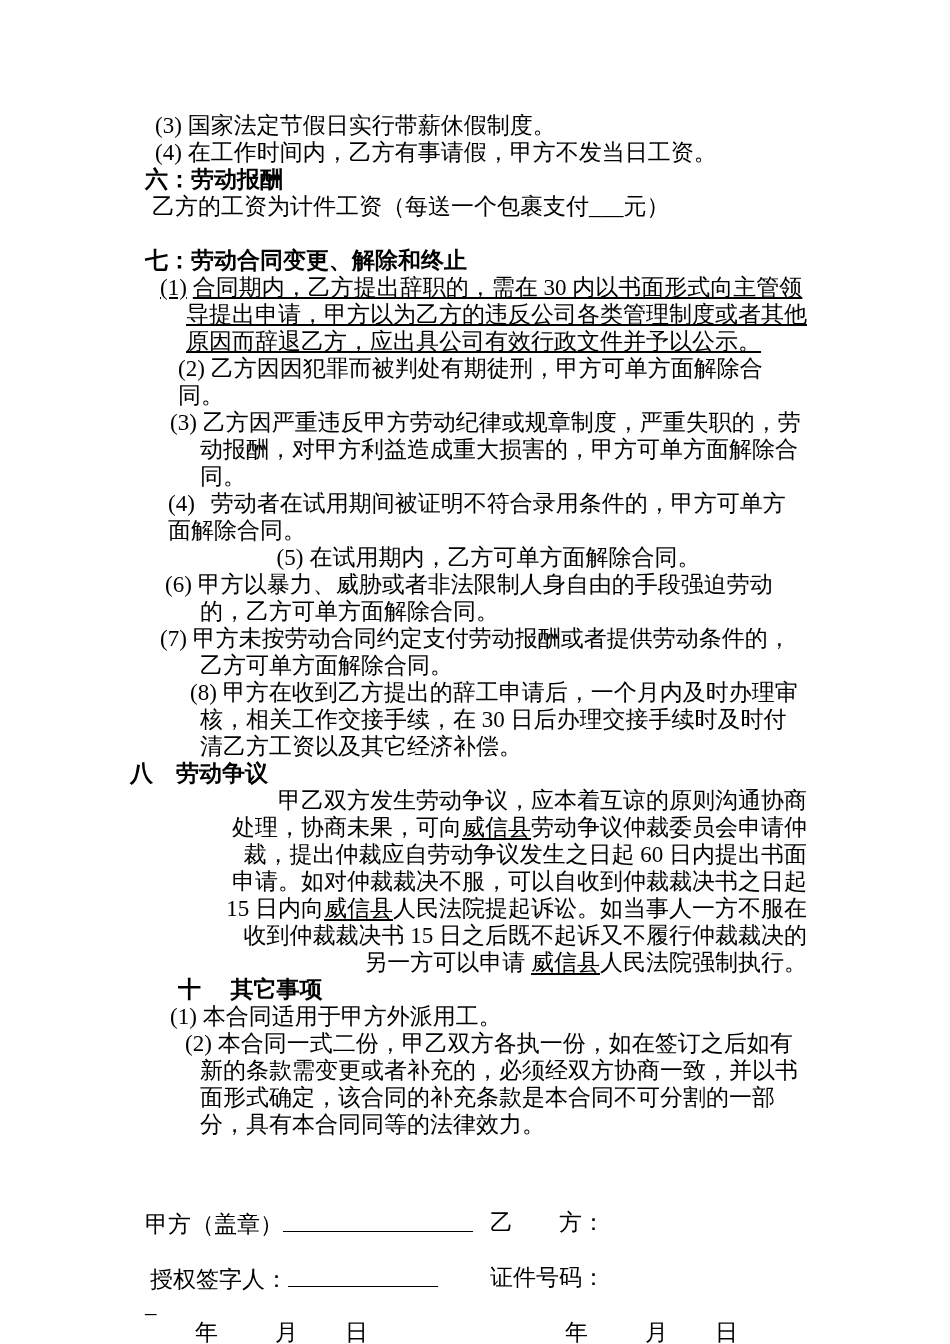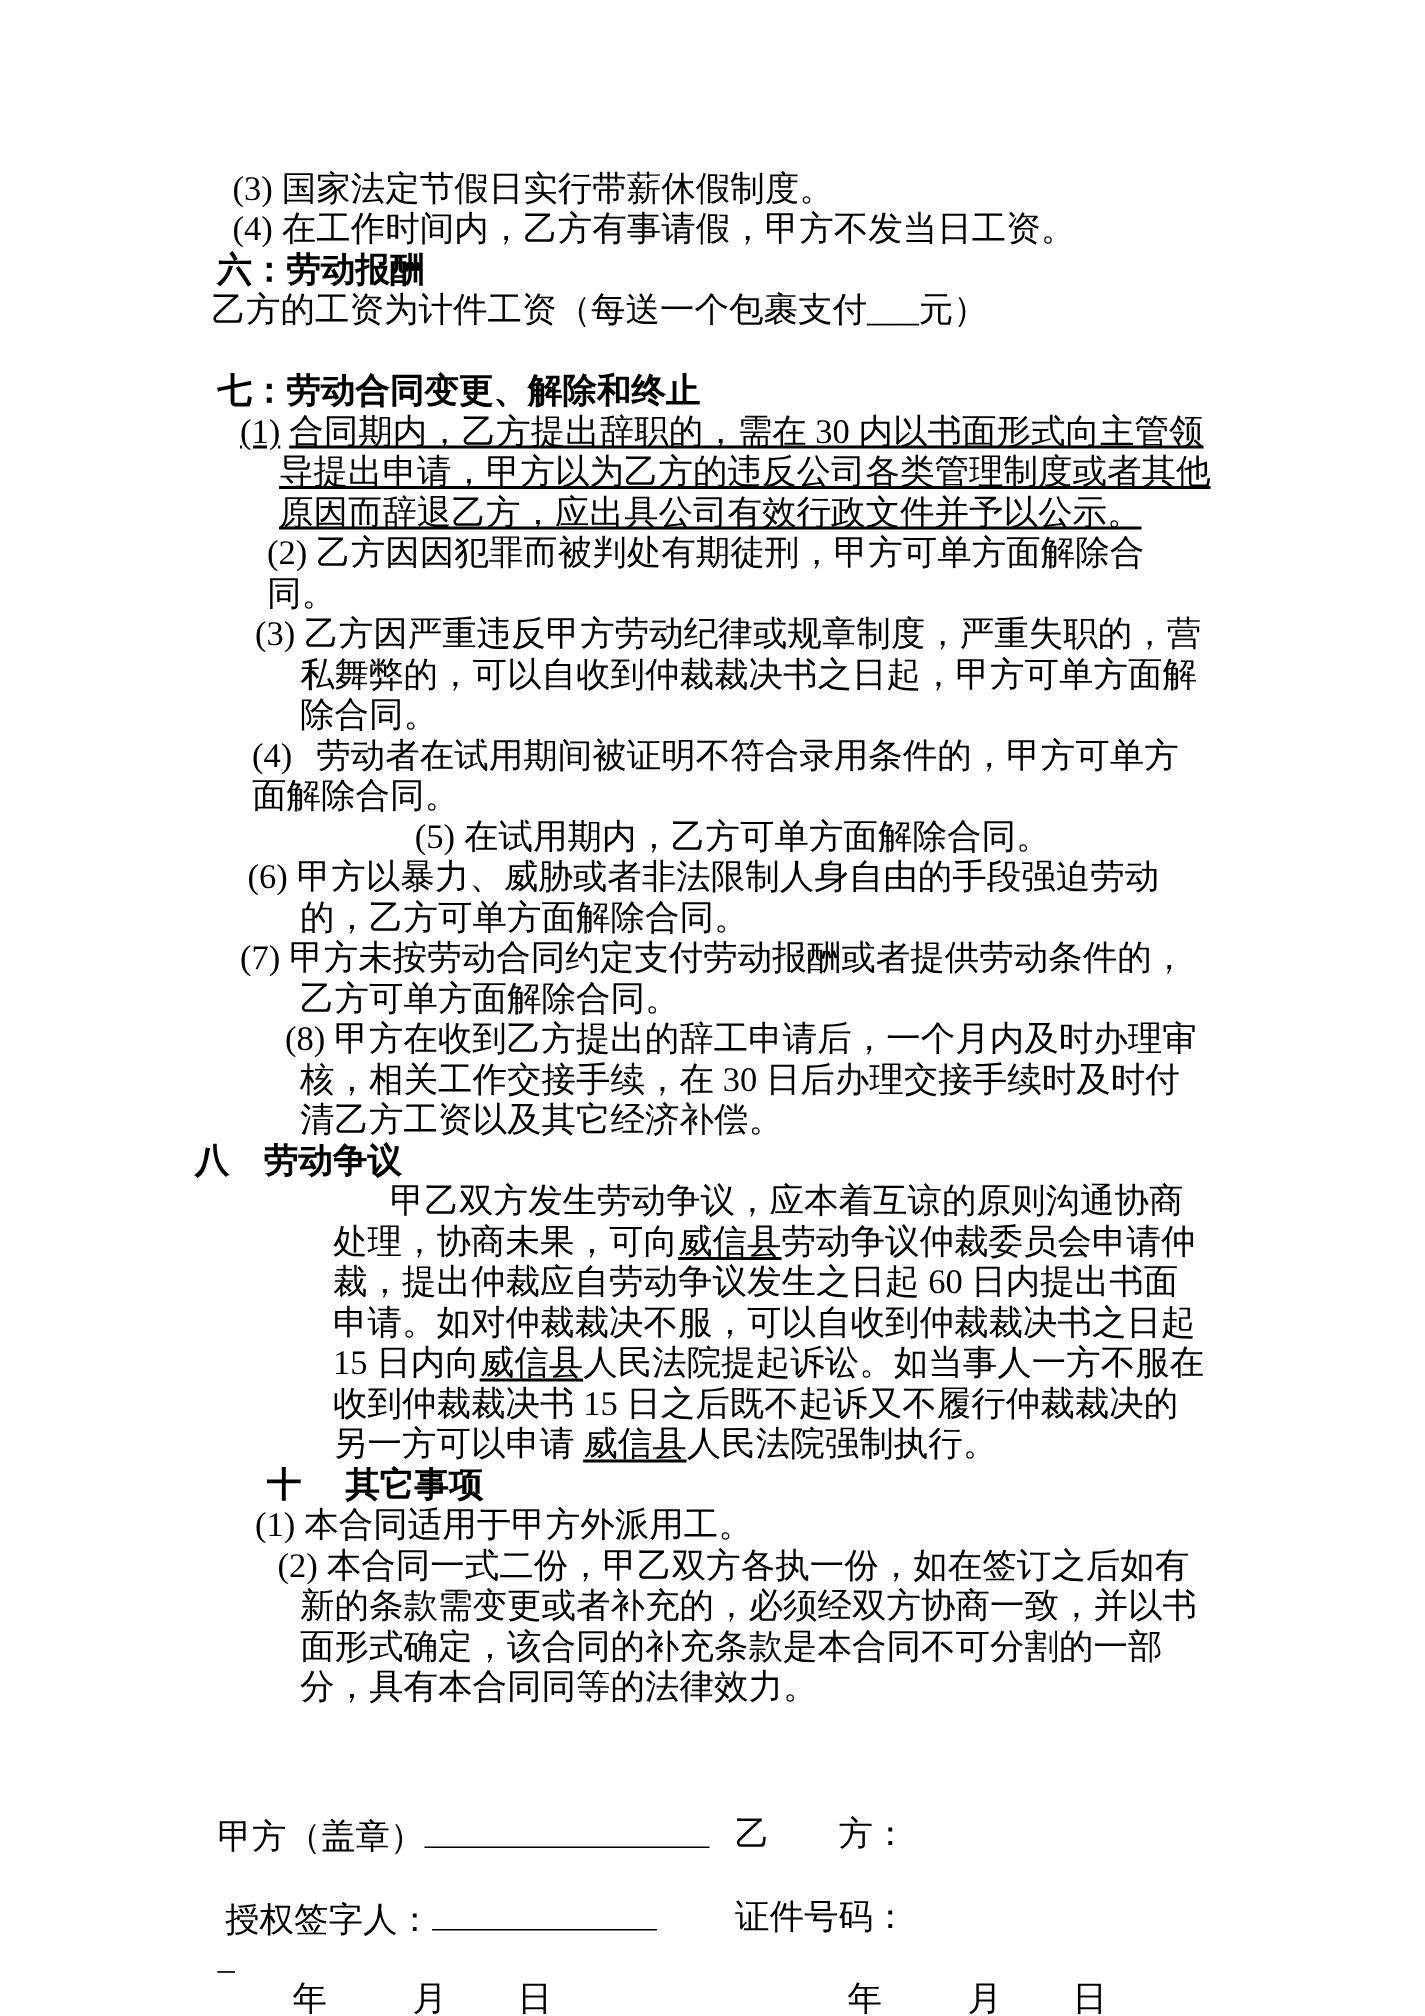--- a/index.html
+++ b/index.html
@@ -17,34 +17,34 @@
   }
   .heading {
     font-family:Liberation Sans, sans-serif;
     font-weight:bold;
     white-space:pre;
   }
   .item { }
   .item .num { margin-right:6px; }
   .item .num-wide { margin-right:16px; }
   .intro-item { margin-left:25px; }
-  .six-body { margin-left:11px; }
+  .six-body { margin-left:22px; }
   .h-six { margin-left:15px; }
   .h-seven { margin-left:15px; margin-top:27px; }
   .h-eight { margin-left:0; }
   .h-ten { margin-left:48px; }
   .s7-i1 { margin-left:30px; padding-left:26px; text-indent:-26px;text-decoration:underline; }
   .s7-i2 { margin-left:48px; }
   .s7-i3 { margin-left:40px; padding-left:30px; text-indent:-30px; }
   .s7-i4 { margin-left:38px; }
   .s7-i5 { margin-left:40px;text-align:center; }
   .s7-i6 { margin-left:35px; padding-left:35px; text-indent:-35px; }
   .s7-i7 { margin-left:30px; padding-left:40px; text-indent:-40px; }
   .s7-i8 { margin-left:60px; padding-left:10px; text-indent:-10px; }
-  .para-eight { margin-left:92px; text-indent:38px; }
+  .para-eight { margin-left:92px; text-indent:38px;text-align:right; }
   .s10-i1 { margin-left:40px; }
   .s10-i2 { margin-left:55px; padding-left:15px; text-indent:-15px; }
   .u { text-decoration:underline; text-underline-offset:3px; }
   .sig-row { position:relative; height:27px; }
   .sig-label { white-space:pre; }
   .blank-line {
     display:inline-block;
     border-bottom:1px solid #000;
     height:1em;
     vertical-align:baseline;
@@ -68,21 +68,21 @@
 
   <div class="heading h-seven">七：劳动合同变更、解除和终止</div>
 
   <div class="item s7-i1">
     <span class="num">(1)</span><span>合同期内，乙方提出辞职的，需在 30 内以书面形式向主管领导提出申请，甲方以为乙方的违反公司各类管理制度或者其他原因而辞退乙方，应出具公司有效行政文件并予以公示。</span>
   </div>
   <div class="item s7-i2">
     <span class="num">(2)</span><span>乙方因因犯罪而被判处有期徒刑，甲方可单方面解除合同。</span>
   </div>
   <div class="item s7-i3">
-    <span class="num">(3)</span><span>乙方因严重违反甲方劳动纪律或规章制度，严重失职的，营私舞弊的，可以自收到仲裁裁决书之日起，甲方可单方面解除合同。</span>
+    <span class="num">(3)</span><span>乙方因严重违反甲方劳动纪律或规章制度，严重失职的，劳动报酬，对甲方利益造成重大损害的，甲方可单方面解除合同。</span>
   </div>
   <div class="item s7-i4">
     <span class="num num-wide">(4)</span><span>劳动者在试用期间被证明不符合录用条件的，甲方可单方面解除合同。</span>
   </div>
   <div class="item s7-i5">
     <span class="num">(5)</span><span>在试用期内，乙方可单方面解除合同。</span>
   </div>
   <div class="item s7-i6">
     <span class="num">(6)</span><span>甲方以暴力、威胁或者非法限制人身自由的手段强迫劳动的，乙方可单方面解除合同。</span>
   </div>

